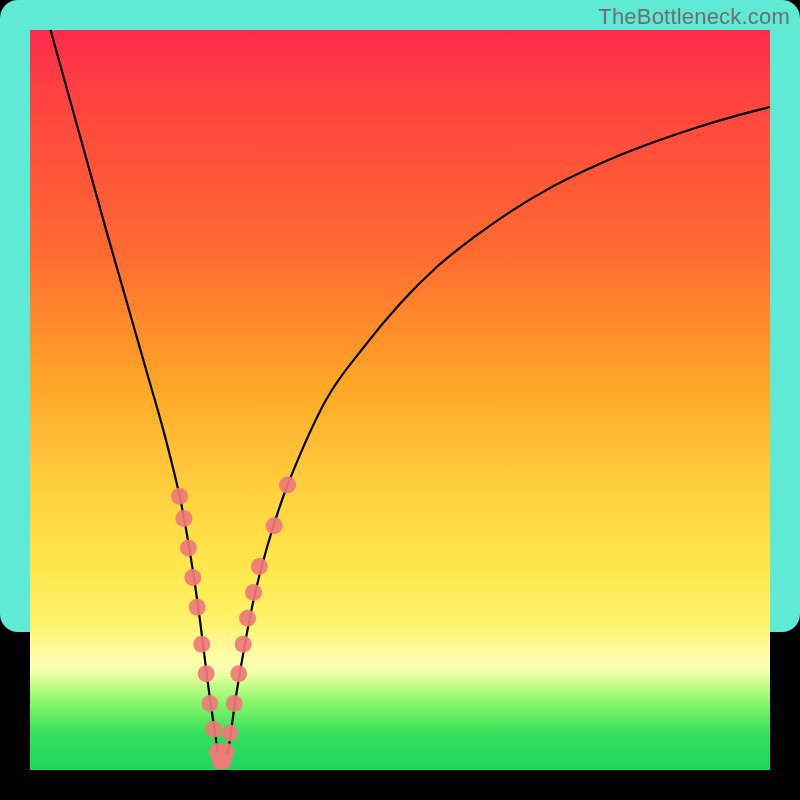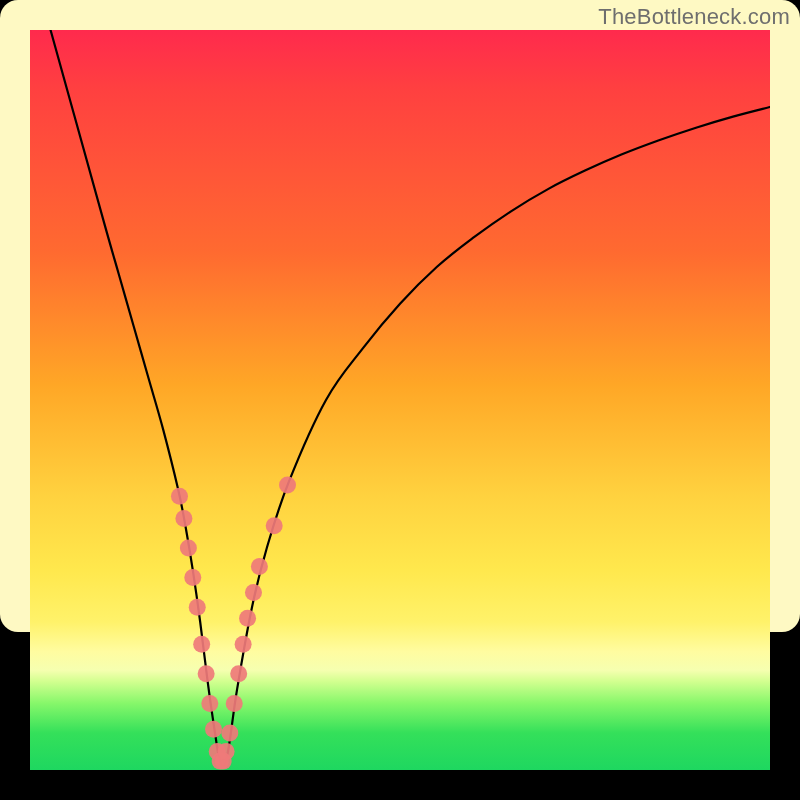--- a/index.html
+++ b/index.html
@@ -8,21 +8,21 @@
     width: 800px;
     height: 800px;
     overflow: hidden;
     background: #000;
     font-family: Arial, Helvetica, sans-serif;
   }
   .stage {
     position: relative;
     width: 800px;
     height: 632px;
-    background: #fef9c3;
+    background: #5eead4;
     border-radius: 18px;
   }
   .plot-area {
     position: absolute;
     left: 30px;
     top: 30px;
     width: 740px;
     height: 740px;
     
     background: linear-gradient(

